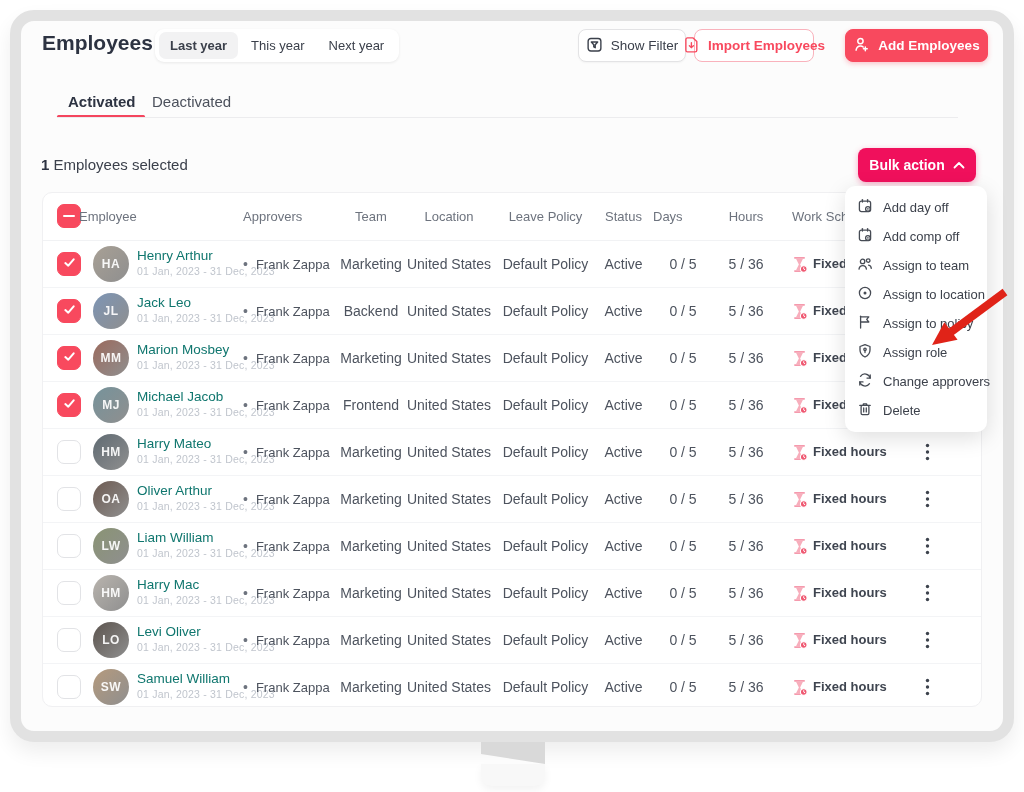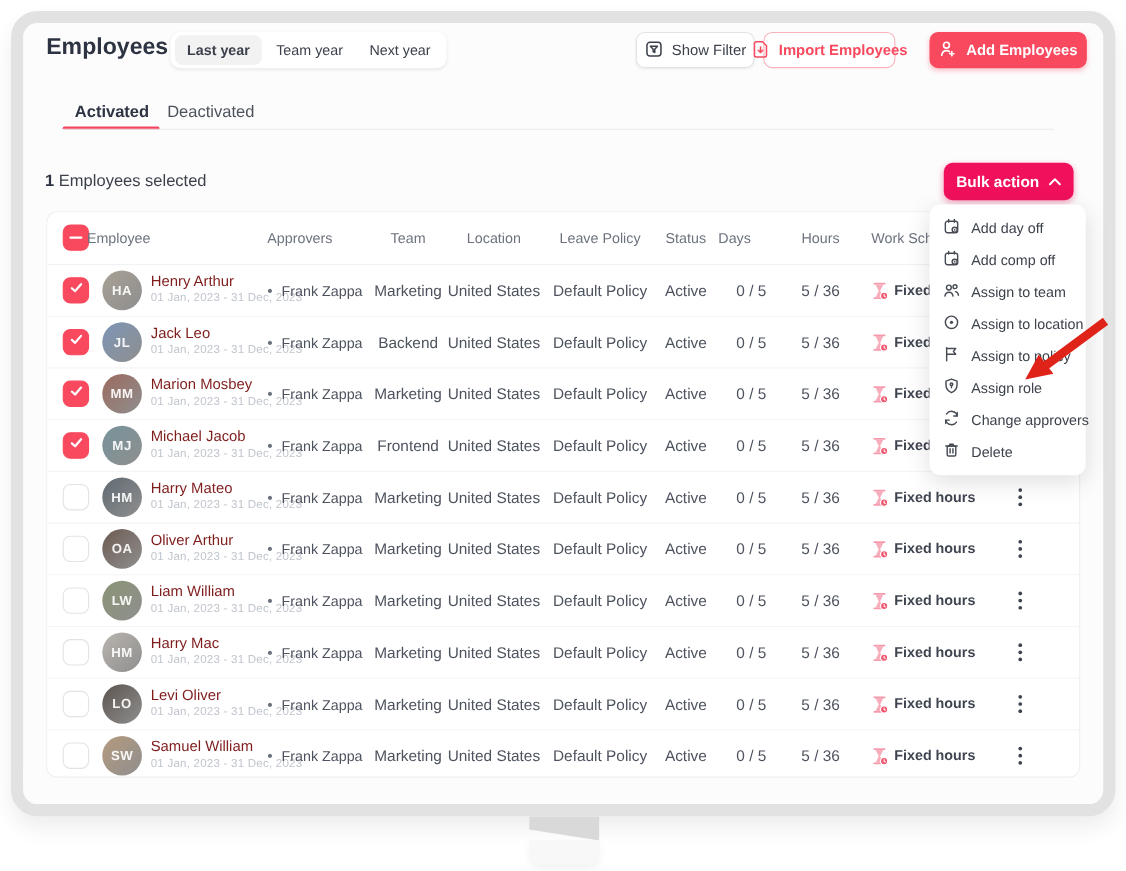--- a/index.html
+++ b/index.html
@@ -68,21 +68,21 @@
     position:absolute;left:14px;top:11px;width:24px;height:24px;border-radius:7px;box-sizing:border-box;
     border:1.5px solid #e2e3e6;background:#fff;cursor:pointer;display:flex;align-items:center;justify-content:center;
   }
   .checkbox.checked,.checkbox.indeterminate{background:#f8495e;border-color:#f8495e;}
   .checkbox .minus{width:12px;height:2.5px;background:#fff;border-radius:2px;}
   .avatar{
     position:absolute;left:50px;top:5px;width:36px;height:36px;border-radius:50%;
     display:flex;align-items:center;justify-content:center;color:rgba(255,255,255,.92);
     font-size:12px;font-weight:bold;letter-spacing:.5px;
   }
-  .name{position:absolute;left:94px;top:7px;font-size:13.5px;color:#7f1d1d;line-height:15px;cursor:pointer;}
+  .name{position:absolute;left:94px;top:7px;font-size:13.5px;color:#0f766e;line-height:15px;cursor:pointer;}
   .dates{position:absolute;left:94px;top:24px;font-size:10.5px;color:#c0c5cd;letter-spacing:.2px;}
   .approver{position:absolute;left:200px;top:0;line-height:46px;font-size:13px;color:#4d535e;}
   .approver .bullet{color:#6d737e;margin-right:8px;font-size:14px;}
   .ws-icon{position:absolute;left:748px;top:15px;}
   .ws-label{position:absolute;left:770px;top:0;line-height:46px;font-size:13px;color:#3f4550;font-weight:bold;}
   .kebab{position:absolute;left:872px;top:11px;width:24px;height:24px;display:flex;align-items:center;justify-content:center;cursor:pointer;}
 
   
   .menu{
     position:absolute;left:824px;top:165px;width:142px;box-sizing:border-box;background:#ffffff;
@@ -100,21 +100,21 @@
 </head>
 <body>
 
 <div class="frame">
   <div class="content">
 
     <div class="page-title">Employees</div>
 
     <div class="seg" id="seg">
         <div class="seg-item active">Last year</div>
-        <div class="seg-item">Team year</div>
+        <div class="seg-item">This year</div>
         <div class="seg-item">Next year</div>
       </div>
 
     <button class="btn btn-ghost">
       <span>
         <svg width="17" height="17" viewBox="0 0 16 16" fill="none" stroke="#3b404b" stroke-width="1.3" stroke-linejoin="round" stroke-linecap="round">
           <rect x="2" y="2.3" width="12" height="11.8" rx="2.6"></rect>
           <path d="M5 5.6h6l-2.3 2.6v2.9l-1.4-.9V8.2z"></path>
         </svg>
       </span>

